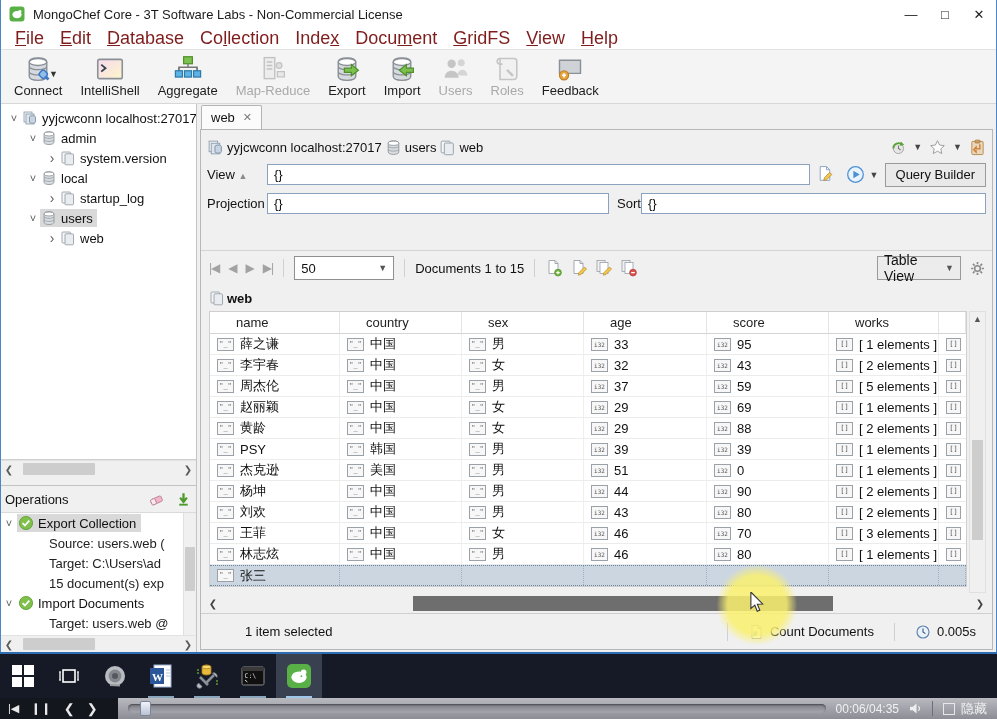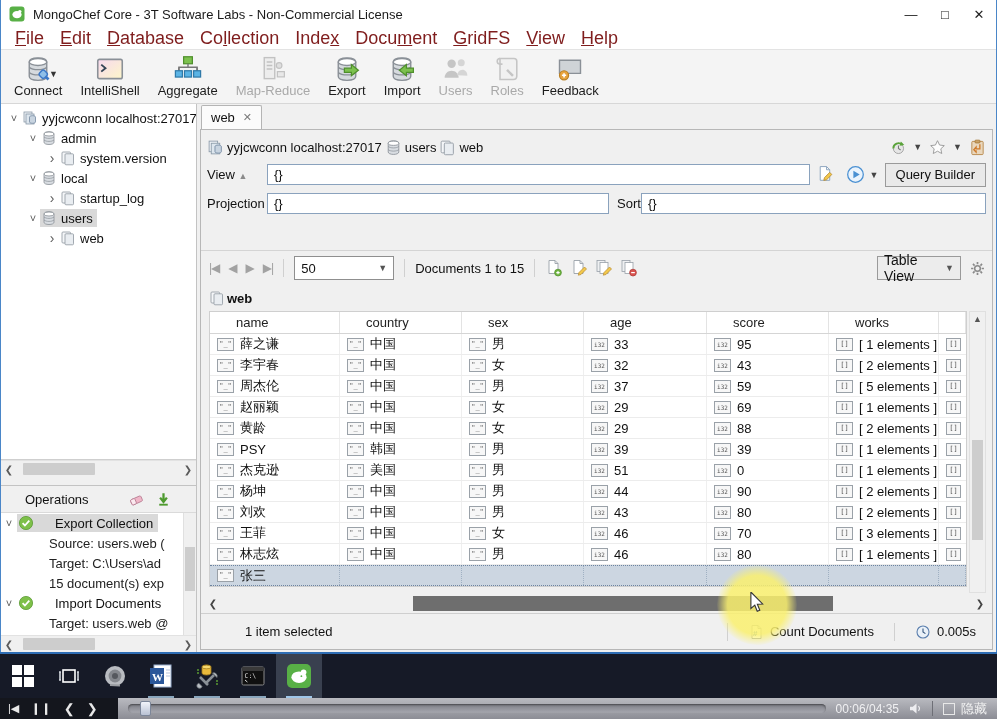--- a/index.html
+++ b/index.html
@@ -36,27 +36,27 @@
   .trow.sel .lblwrap { background:#d9d9d9; }
   .icn { display:inline-flex; }
   .icn svg { width:16px; height:16px; }
   .hscroll { height:17px; background:#f0f0f0; position:relative; border-top:1px solid #e2e2e2; flex:none; }
   .hscroll .arr { position:absolute; top:0; width:16px; height:16px; font-size:10px; color:#5a5a5a;
                   display:flex;align-items:center;justify-content:center; }
   .hscroll .arr.l{left:0} .hscroll .arr.r{right:0}
   .hscroll .thumb { position:absolute; top:2px; height:12px; background:#cdcdcd; border-radius:1px; }
   .gap { height:8px; flex:none; }
   .ops { flex:1; border-top:1px solid #c3c3c3; background:#f0f0f0; display:flex; flex-direction:column; min-height:0; }
-  .ops-head { height:26px; display:flex; align-items:center; padding:0 24px; font-size:13px; color:#111; flex:none; }
+  .ops-head { height:26px; display:flex; align-items:center; padding:0 4px; font-size:13px; color:#111; flex:none; }
   .ops-head .sp { flex:1; }
   .ops-head .icn svg{ width:17px; height:17px; }
   .ops-body { flex:1; background:#fff; border-top:1px solid #dadada; position:relative; overflow:hidden; }
   .oprow { height:20px; display:flex; align-items:center; font-size:13px; color:#111; white-space:nowrap; }
   .oprow .chev { width:16px; text-align:center; color:#5b5b5b; flex:none;}
-  .oprow .lblwrap{ display:flex; align-items:center; gap:21px; padding:1px 5px 1px 1px; }
+  .oprow .lblwrap{ display:flex; align-items:center; gap:4px; padding:1px 5px 1px 1px; }
   .oprow.sel .lblwrap { background:#d9d9d9; }
   .oprow.detail { padding-left:48px; color:#222; }
   .ops-vscroll { position:absolute; right:0; top:0; bottom:0; width:13px; background:#f0f0f0; border-left:1px solid #e0e0e0; }
   .ops-vscroll .thumb { position:absolute; left:1px; right:1px; top:34px; height:44px; background:#cdcdcd; }
 
   
   .main { flex:1; display:flex; flex-direction:column; min-width:0; }
   .tabbar { height:25px; flex:none; position:relative; background:#f0f0f0; }
   .tab { position:absolute; left:4px; bottom:0; height:24px; background:#fbfbfb;
          border:1px solid #b4b4b4; border-bottom:none; border-radius:2px 2px 0 0;

